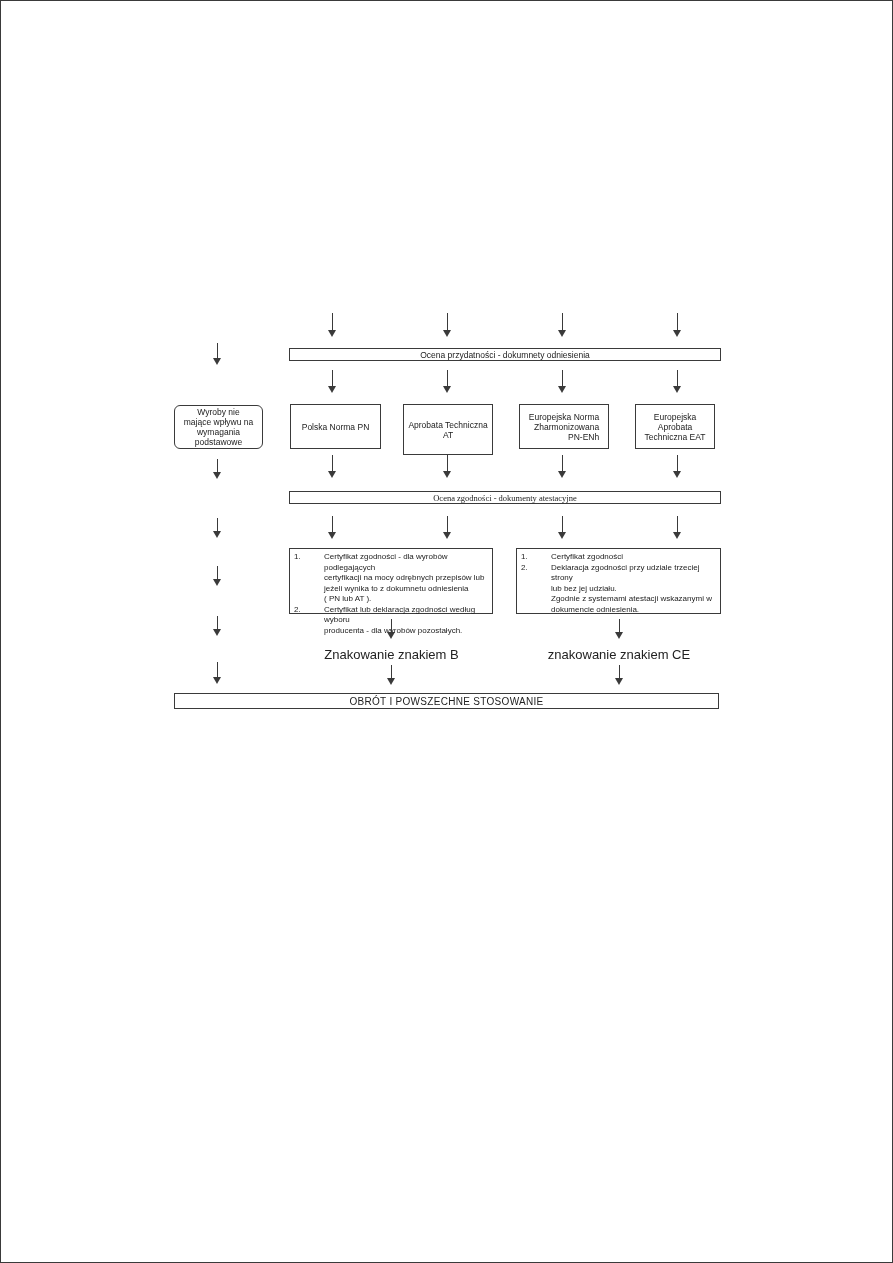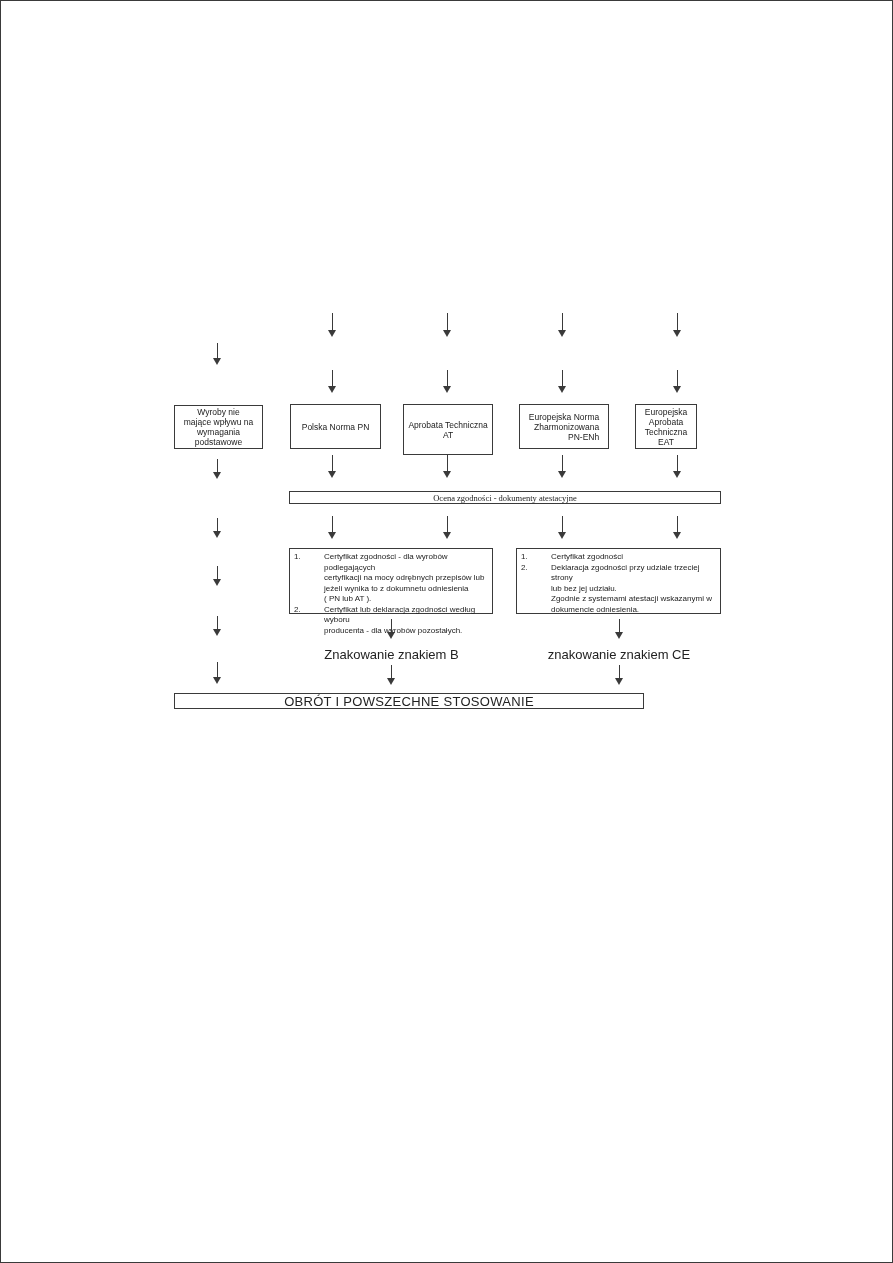--- a/index.html
+++ b/index.html
@@ -61,46 +61,49 @@
 <div class="page">
 
 
   <div class="arr" style="left:327px;top:312px;height:24px;"></div>
   <div class="arr" style="left:442px;top:312px;height:24px;"></div>
   <div class="arr" style="left:557px;top:312px;height:24px;"></div>
   <div class="arr" style="left:672px;top:312px;height:24px;"></div>
 
   <div class="arr" style="left:212px;top:342px;height:22px;"></div>
 
+  <div class="bar fs85" style="left:288px;top:347px;width:432px;height:13px;">
+    <span>Ocena przydatności - dokumnety odniesienia</span>
+  </div>
 
   <div class="arr" style="left:327px;top:369px;height:23px;"></div>
   <div class="arr" style="left:442px;top:369px;height:23px;"></div>
   <div class="arr" style="left:557px;top:369px;height:23px;"></div>
   <div class="arr" style="left:672px;top:369px;height:23px;"></div>
 
-  <div class="nodebox fs85" style="left:173px;top:404px;width:89px;height:44px;">
+  <div class="nodebox fs85" style="left:173px;top:404px;width:89px;height:44px;border-radius:6px;">
     <span>Wyroby nie
 mające wpływu na
 wymagania
 podstawowe</span>
   </div>
 
   <div class="nodebox fs85" style="left:289px;top:403px;width:91px;height:45px;">
     <span>Polska Norma PN</span>
   </div>
   <div class="nodebox fs85" style="left:402px;top:403px;width:90px;height:51px;">
     <span>Aprobata Techniczna
 AT</span>
   </div>
   <div class="nodebox fs85" style="left:518px;top:403px;width:90px;height:45px;text-align:right;">
     <span>Europejska Norma
 Zharmonizowana
 PN-ENh</span>
   </div>
-  <div class="nodebox fs85" style="left:634px;top:403px;width:62px;height:45px;">
+  <div class="nodebox fs85" style="left:634px;top:403px;width:80px;height:45px;">
     <span>Europejska Aprobata
 Techniczna EAT</span>
   </div>
 
   <div class="arr" style="left:327px;top:454px;height:23px;"></div>
   <div class="arr" style="left:442px;top:454px;height:23px;"></div>
   <div class="arr" style="left:557px;top:454px;height:23px;"></div>
   <div class="arr" style="left:672px;top:454px;height:23px;"></div>
 
   <div class="bar fs85" style="left:288px;top:490px;width:432px;height:13px;font-family:Liberation Serif, serif;">
@@ -149,17 +152,17 @@
 
   <div class="arr" style="left:386px;top:618px;height:20px;"></div>
   <div class="arr" style="left:614px;top:618px;height:20px;"></div>
 
   <div class="flabel" style="left:318px;top:646px;width:145px;">Znakowanie znakiem B</div>
   <div class="flabel" style="left:545px;top:646px;width:146px;">znakowanie znakiem CE</div>
 
   <div class="arr" style="left:386px;top:664px;height:20px;"></div>
   <div class="arr" style="left:614px;top:664px;height:20px;"></div>
 
-  <div class="bar" style="left:173px;top:692px;width:470px;height:16px;font-size:13px;letter-spacing:0.3px;">
+  <div class="bar" style="left:173px;top:692px;width:545px;height:16px;font-size:10px;letter-spacing:0.3px;">
     <span>OBRÓT I POWSZECHNE STOSOWANIE</span>
   </div>
 
 </div>
 
 </body></html>

